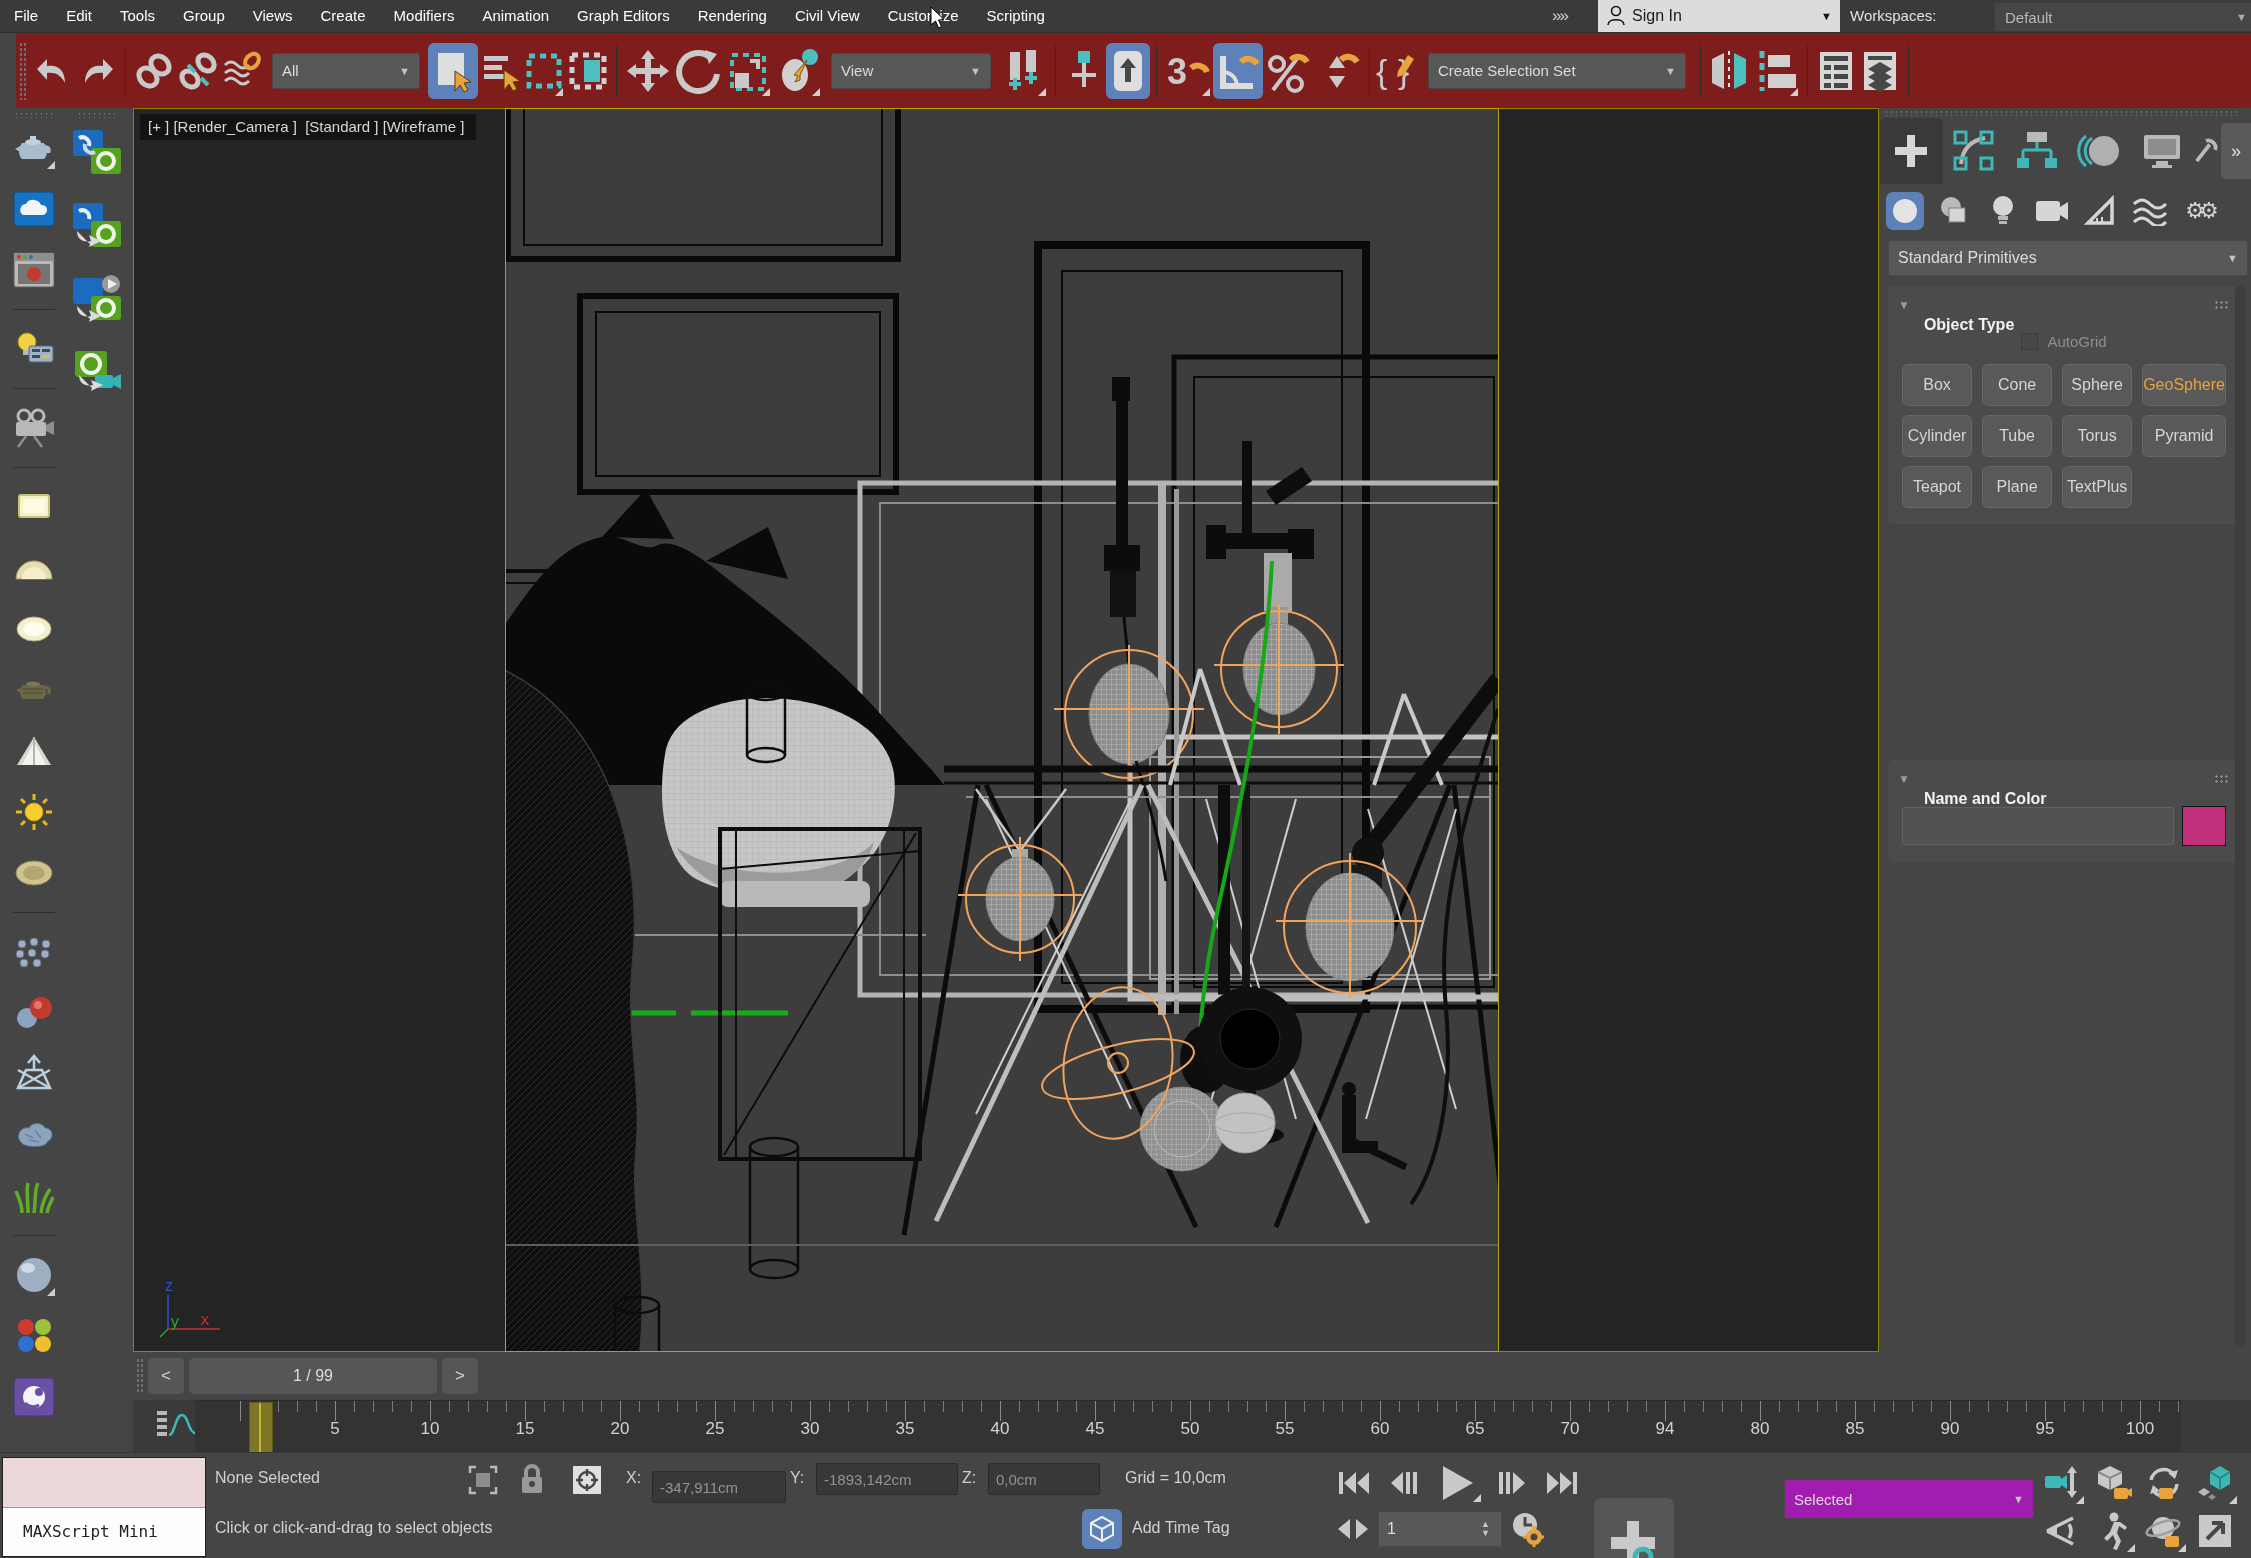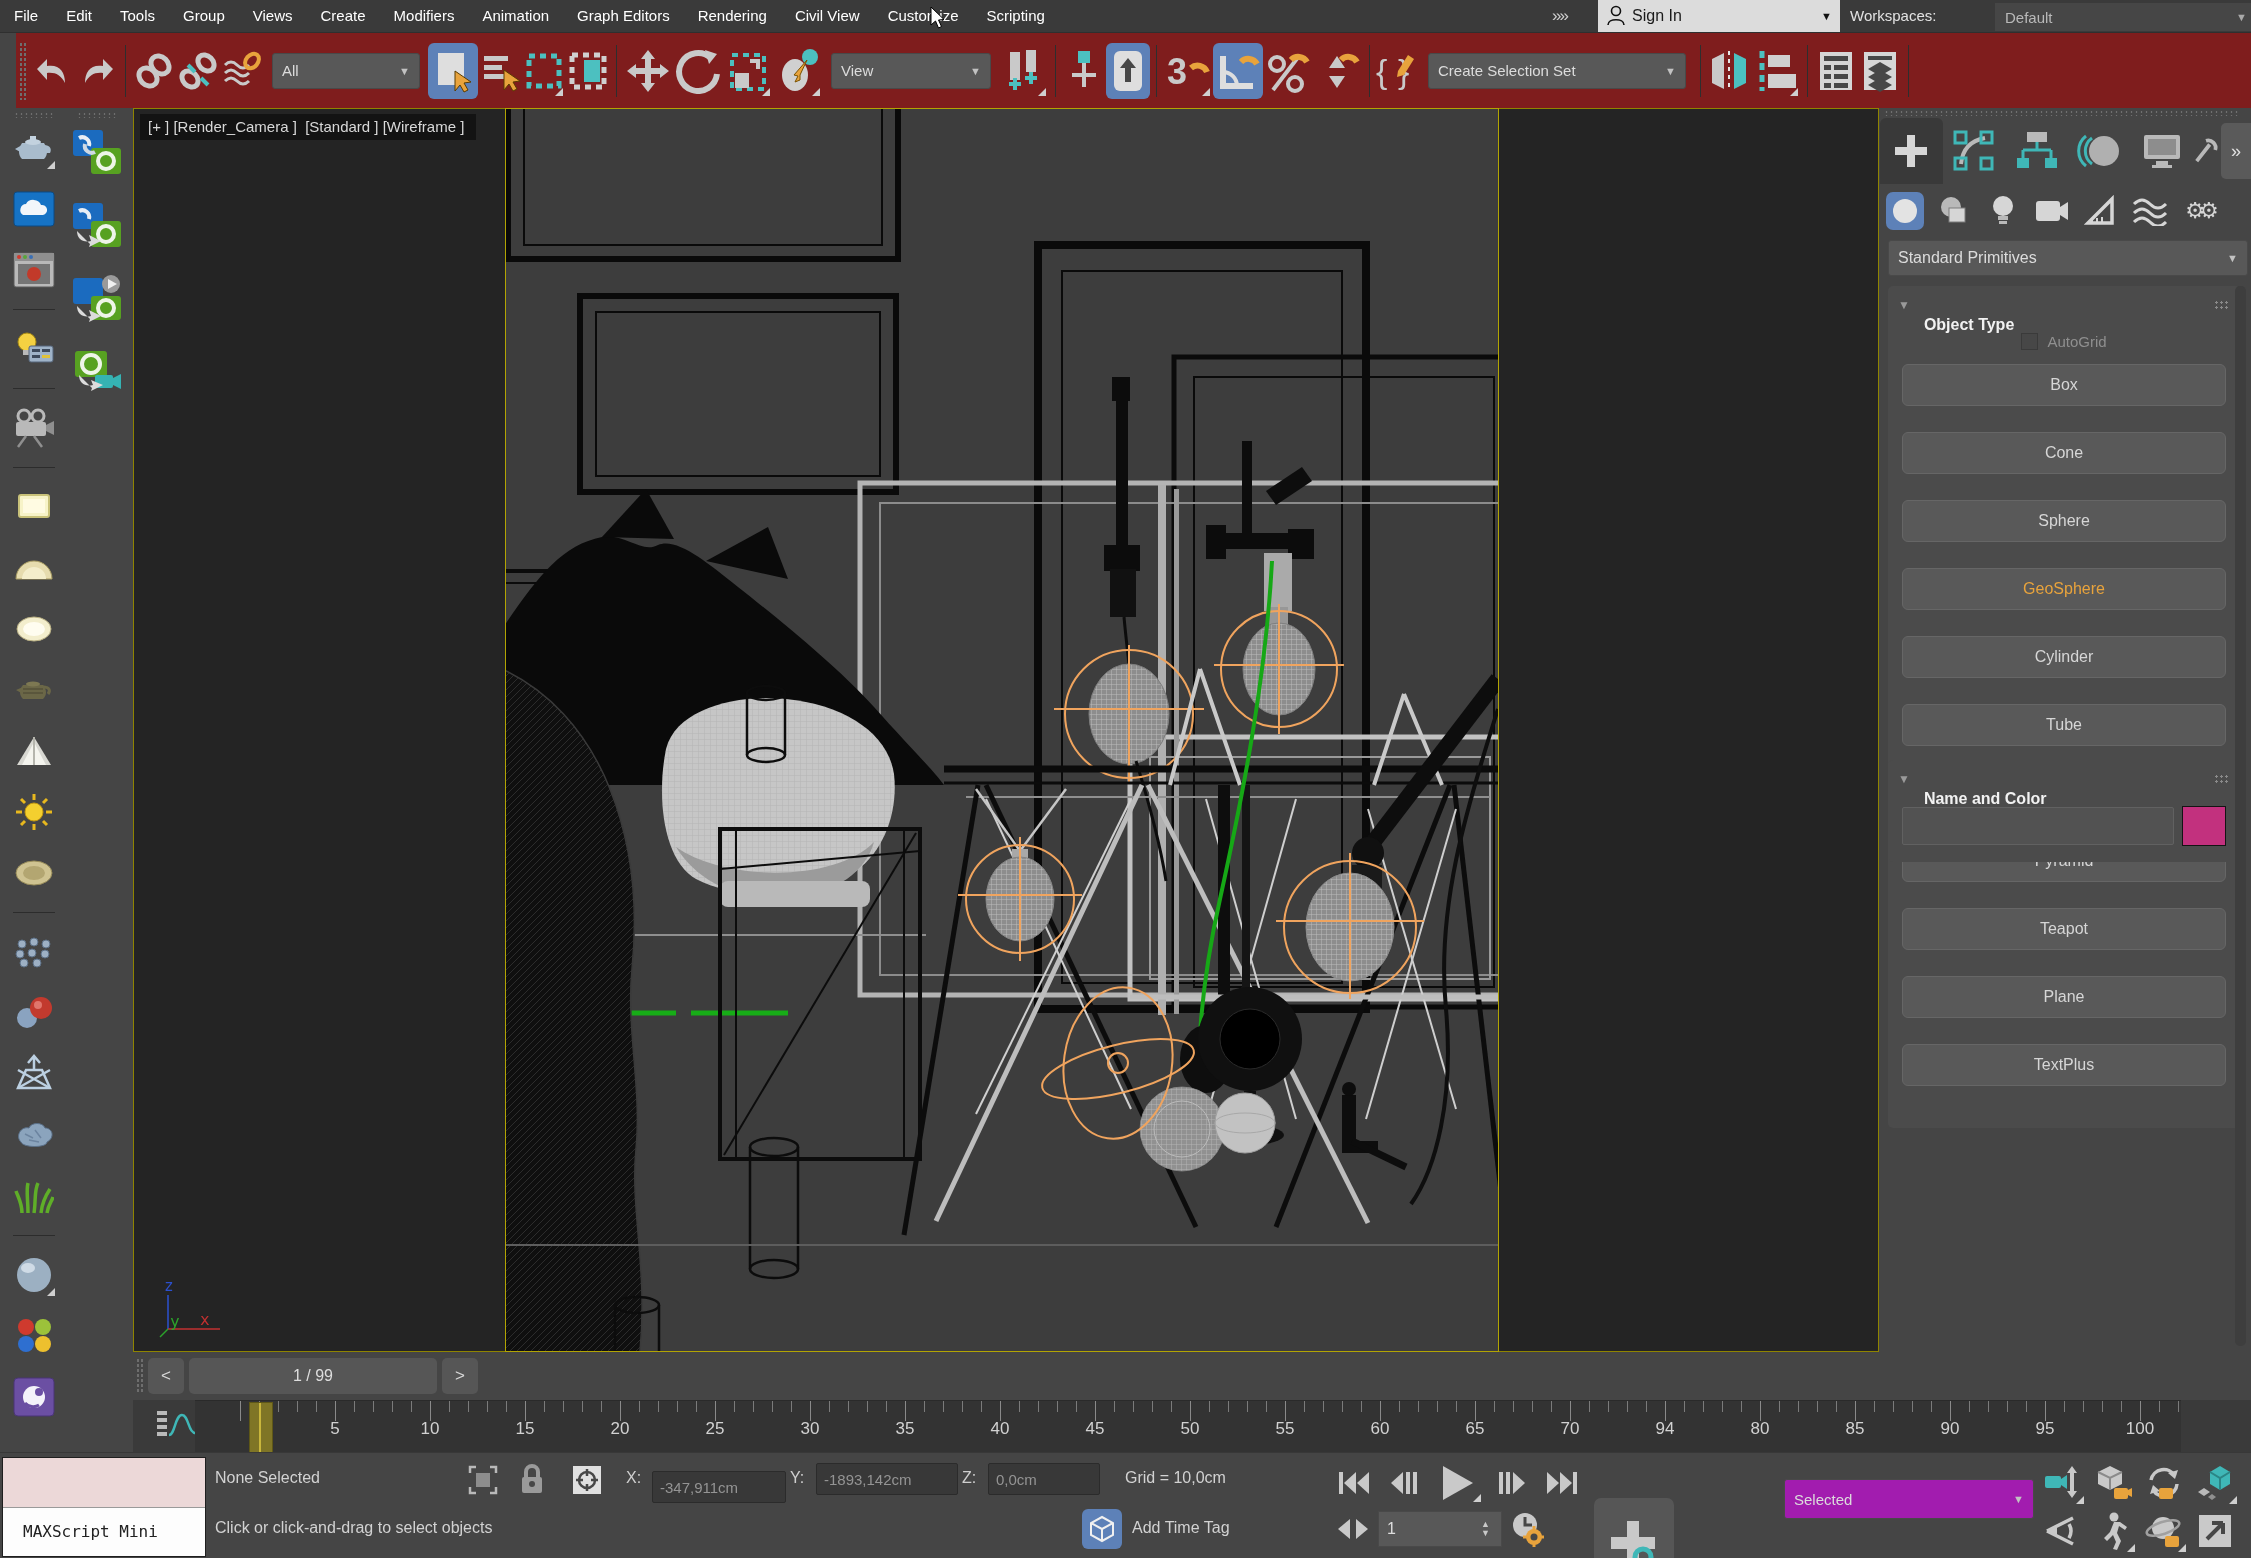--- a/index.html
+++ b/index.html
@@ -62,21 +62,21 @@
   .rollout{left:8px;width:352px;background:#4b4b4b;border-radius:5px;padding-bottom:14px;}
   #ro-objtype{top:178px;}
   #ro-name{top:652px;}
   .ro-head{height:38px;display:flex;align-items:center;padding:0 10px;}
   .ro-head .tri{color:#9a9a9a;font-size:12px;margin-right:14px;}
   .ro-head .ttl{font-weight:bold;color:#f2f2f2;font-size:16px;margin-top:40px;}
   .ro-grip{margin-left:auto;width:16px;height:11px;background-image:radial-gradient(#8a8a8a 1.2px,transparent 1.4px);
     background-size:5px 5px;}
   #autogrid-row{display:flex;align-items:center;justify-content:center;height:34px;color:#8f8f8f;}
   #autogrid-box{width:15px;height:15px;background:#474747;border:1px solid #3a3a3a;margin-right:9px;}
-  #objtype-grid{display:grid;grid-template-columns:1fr;gap:26px 10px;padding:6px 14px 2px 14px;}
+  #objtype-grid{display:grid;grid-template-columns:1fr 1fr 1fr 1fr;gap:9px 10px;padding:6px 14px 2px 14px;}
   .obj-btn{height:40px;background:#595959;border:1px solid #666;border-radius:6px;display:flex;
     align-items:center;justify-content:center;color:#d6d6d6;font-size:16px;}
   .obj-btn.hl{color:#e8a33c;}
   #name-row{display:flex;align-items:center;gap:8px;padding:8px 14px 2px 14px;}
   #name-input{flex:1;height:36px;background:#525252;border:1px solid #616161;border-radius:2px;
     color:#ddd;font-size:15px;padding:0 6px;outline:none;font-family:"Liberation Sans",sans-serif;}
   #color-swatch{width:42px;height:38px;border:1px solid #141414;}
   #cp-scroll{left:355px;top:178px;width:11px;height:1060px;background:#3e3e3e;border-radius:5px;}
   
   #trackrow{left:133px;top:1352px;width:2118px;height:48px;background:#454545;display:flex;align-items:center;}

